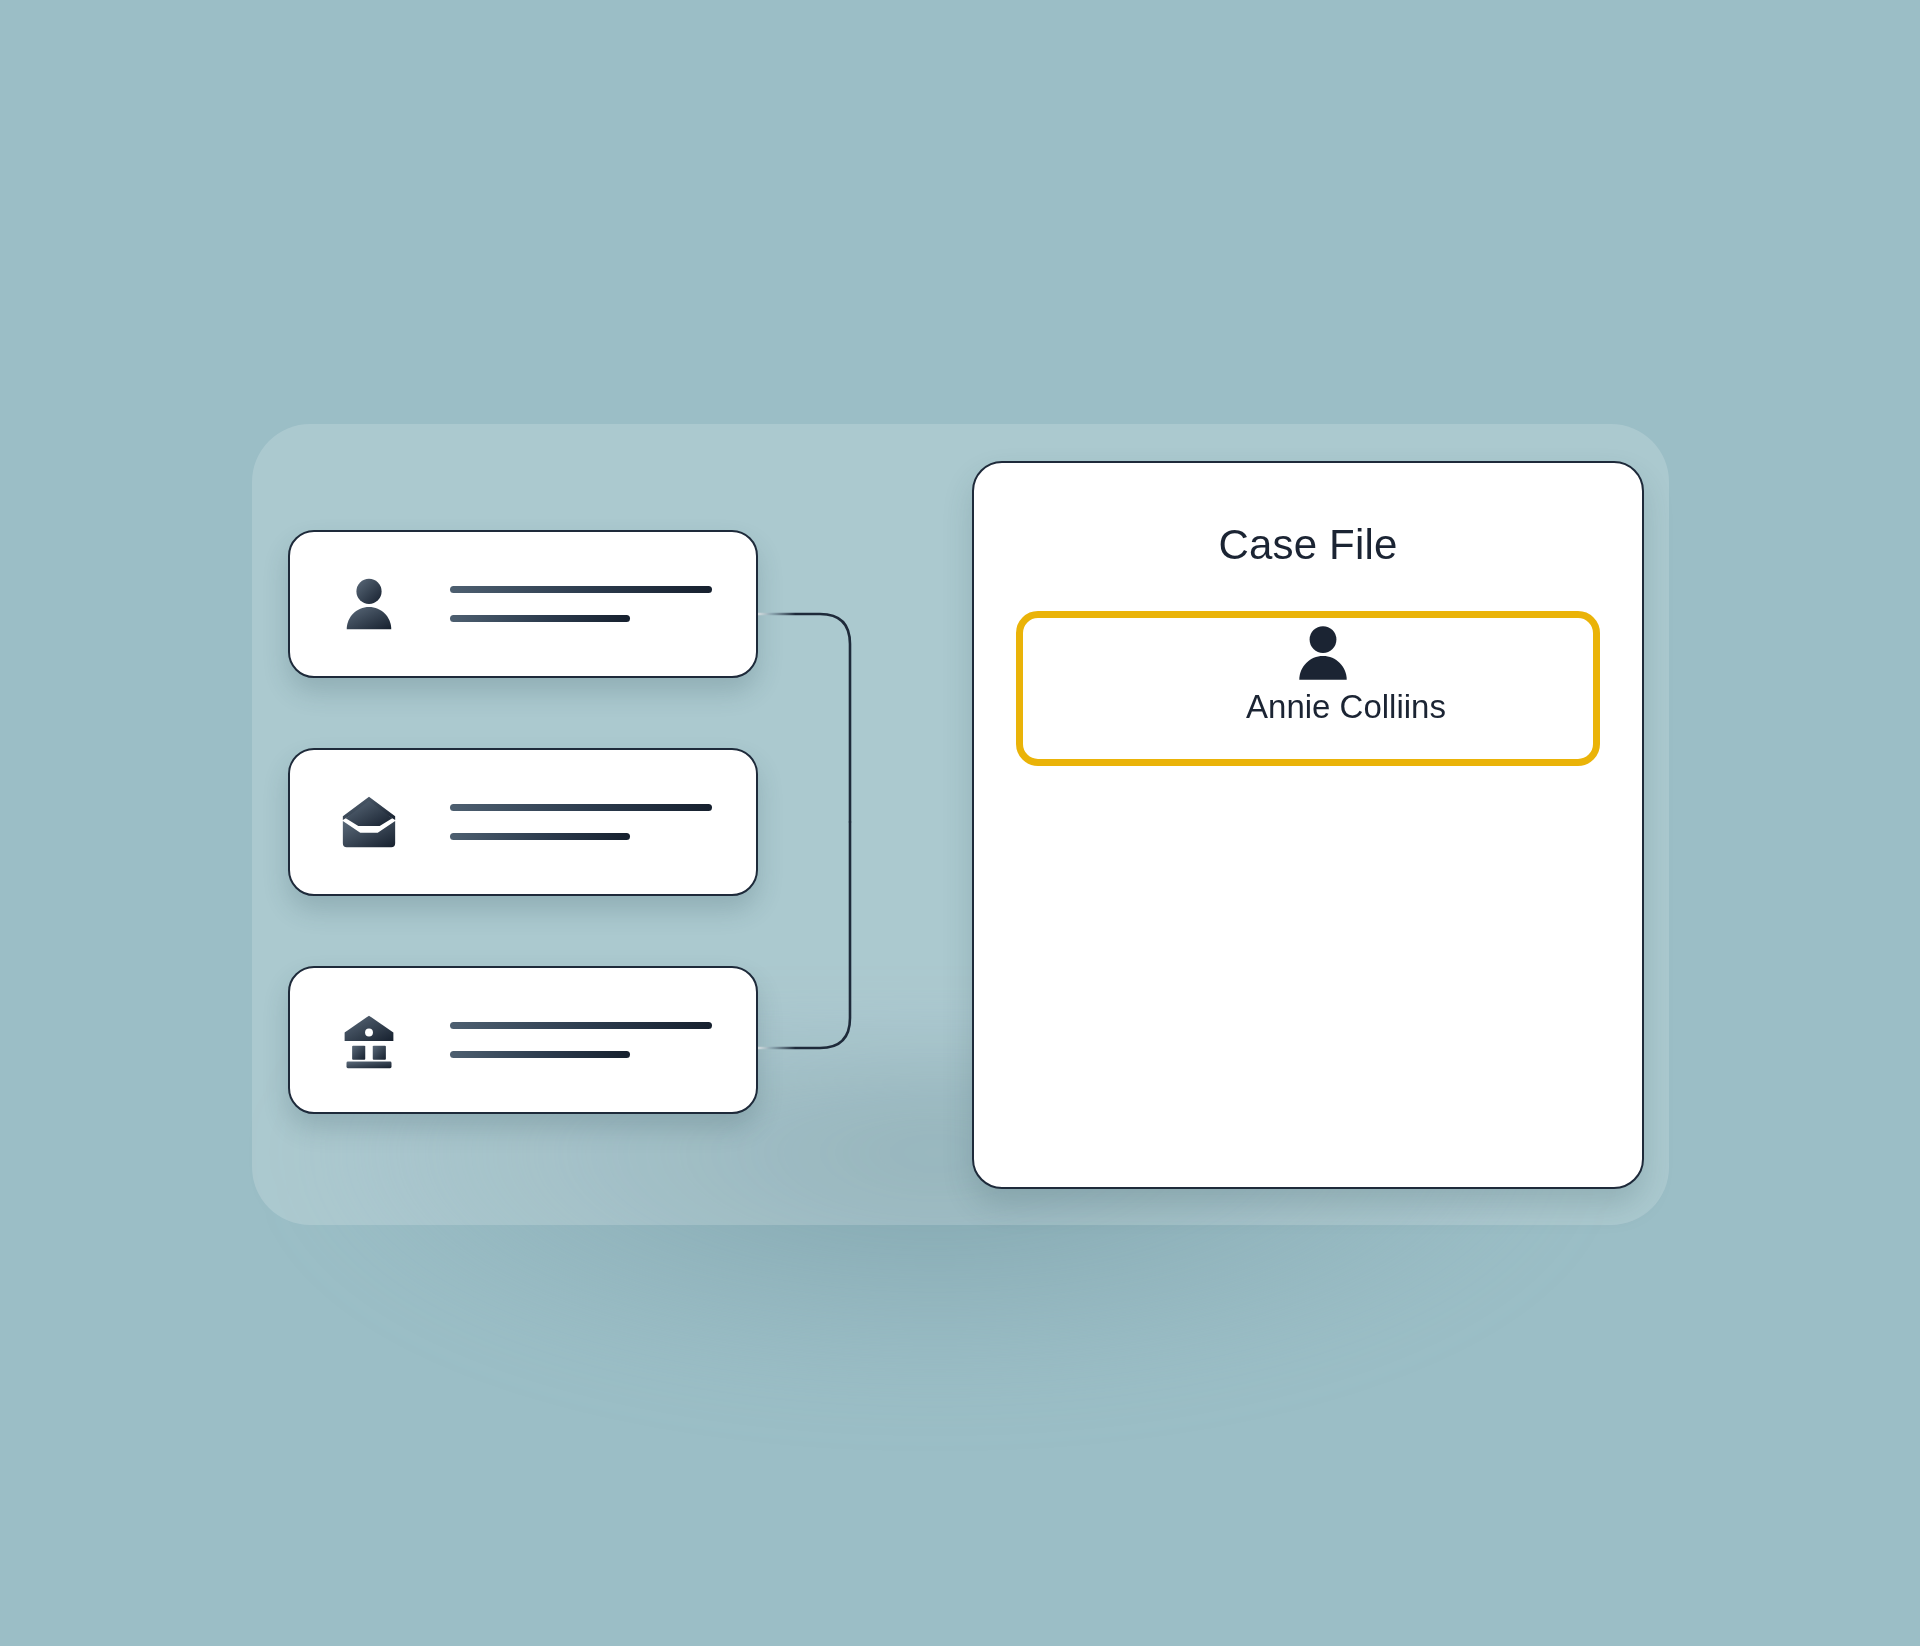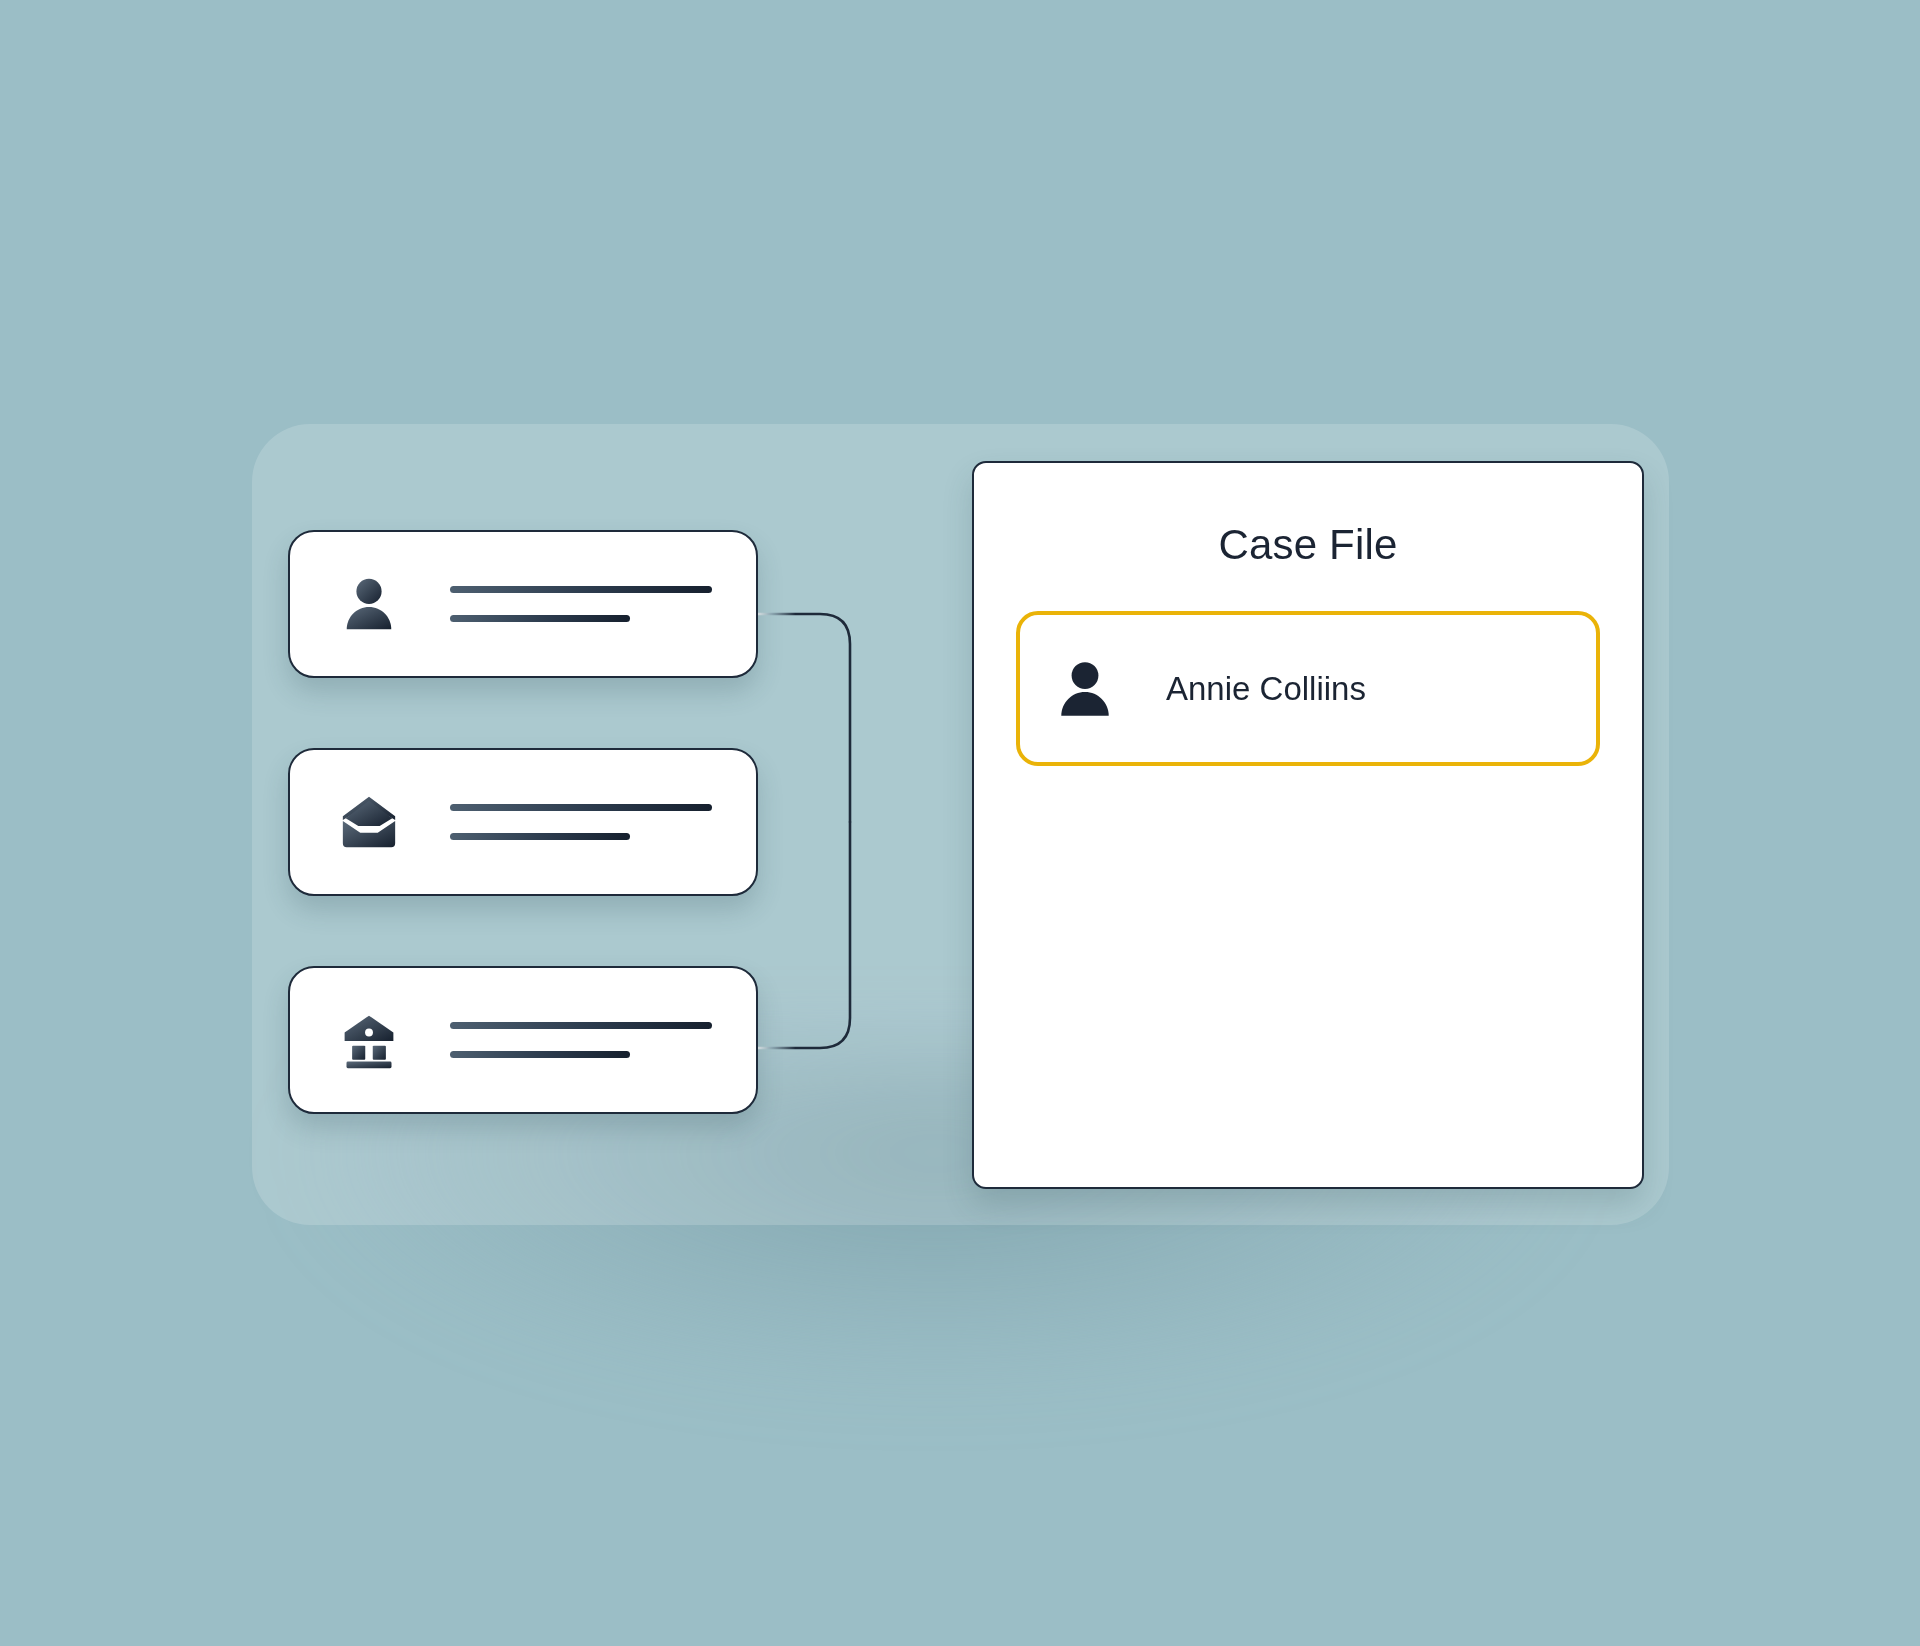--- a/index.html
+++ b/index.html
@@ -95,46 +95,47 @@
 
   
   .case-file {
     position: absolute;
     left: 972px;
     top: 461px;
     width: 672px;
     height: 728px;
     background: #ffffff;
     border: 2px solid #1e2a3a;
-    border-radius: 14px;
+    border-radius: 30px;
     box-shadow: 0 16px 30px rgba(40,70,80,0.18);
     box-sizing: border-box;
   }
   .case-title {
     text-align: center;
     color: #1b2433;
     font-size: 42px;
     letter-spacing: 0.2px;
     margin-top: 58px;
   }
   .rows {
     margin: 42px 42px 0 42px;
     display: flex;
     flex-direction: column;
     gap: 40px;
   }
   .file-row {
     height: 155px;
-    border: 4px solid #eab308;
+    border: 7px solid #eab308;
     border-radius: 22px;
     background: #ffffff;
     display: flex;
     align-items: center;
     padding-left: 30px;
     box-sizing: border-box;
+    flex-direction: column;
   }
   .row-icon {
     width: 70px;
     height: 70px;
     flex: 0 0 70px;
     display: flex;
     align-items: center;
     justify-content: center;
   }
   .row-label {

